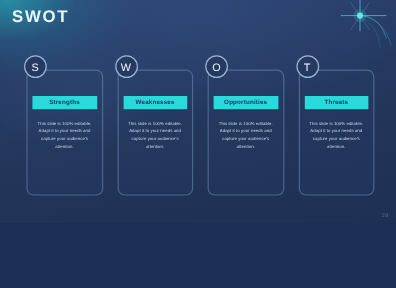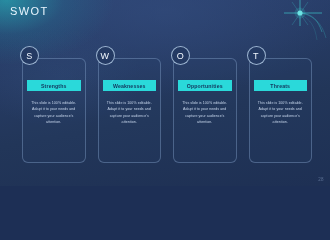--- a/index.html
+++ b/index.html
@@ -29,24 +29,24 @@
     width: 60px;
     height: 42px;
     pointer-events: none;
   }
 
   
   .title {
     position: absolute;
     left: 10px;
     top: 5px;
-    font-size: 11px;
+    font-size: 14px;
     letter-spacing: 1.4px;
     color: #eaf6ff;
-    font-weight: 400;
+    font-weight: 700;
   }
 
   
   .cards {
     position: absolute;
     left: 22px;
     top: 58px;
     width: 290px;
     height: 105px;
     display: flex;

